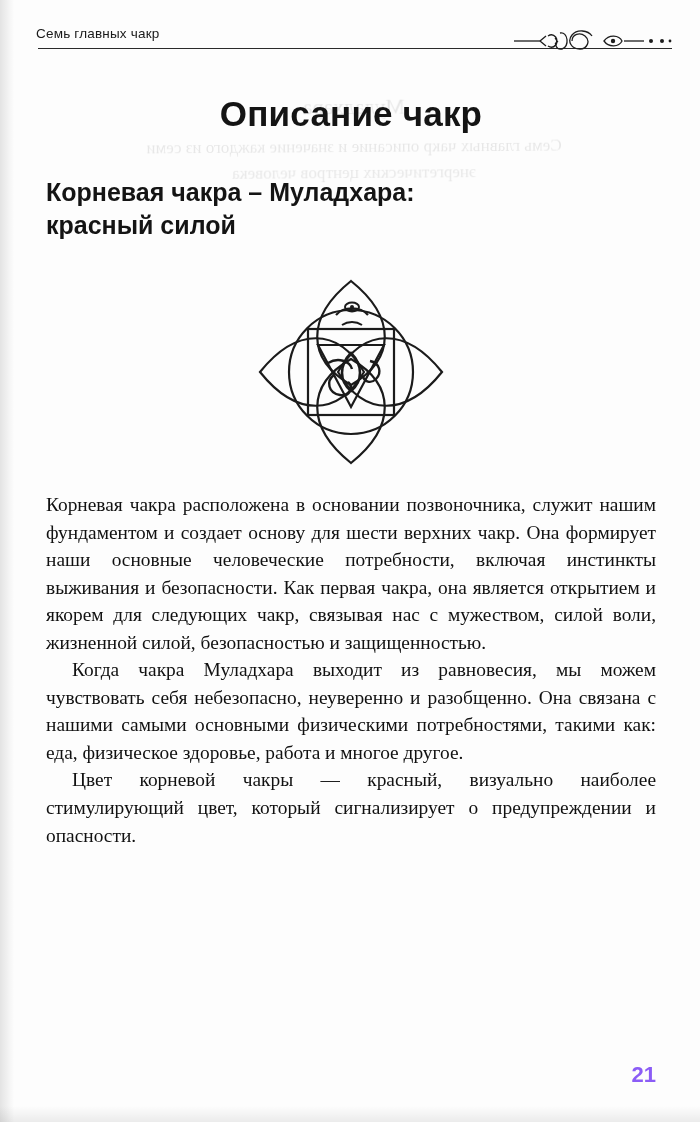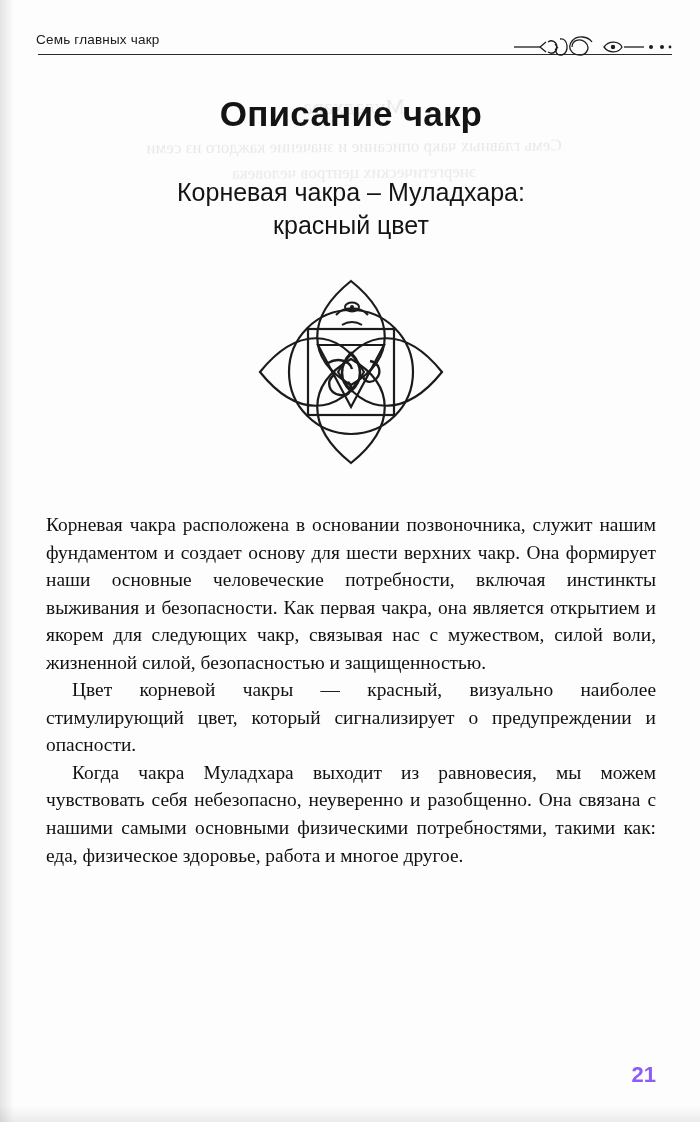--- a/index.html
+++ b/index.html
@@ -37,21 +37,21 @@
     color: #000;
     text-align: center;
     pointer-events: none;
     filter: blur(0.4px);
   }
   .bleed .b-head { font-size: 22px; margin-bottom: 10px; }
 
   
   .runhead {
     position: absolute;
-    top: 30px;
+    top: 24px;
     left: 36px;
     right: 28px;
     height: 26px;
   }
   .runhead-text {
     font-family: "Liberation Sans", sans-serif;
     font-size: 13.5px;
     letter-spacing: 0.2px;
     color: #1a1a1a;
     position: absolute;
@@ -84,40 +84,40 @@
   .chapter-title {
     text-align: center;
     font-family: "Liberation Sans", sans-serif;
     font-size: 35px;
     font-weight: 700;
     letter-spacing: 0.2px;
     margin-top: 16px;
     color: #141414;
   }
   .section-title {
-    text-align: center;
+    text-align: left;
     font-family: "Liberation Sans", sans-serif;
     font-size: 25px;
-    font-weight: 400;
+    font-weight: 700;
     line-height: 1.3;
     margin-top: 42px;
     color: #141414;
   }
   .section-title .l2 { display: block; }
 
   
   .symbol-wrap {
     margin-top: 26px;
     display: flex;
     justify-content: center;
   }
 
   
   .body-text {
-    margin-top: 34px;
+    margin-top: 14px;
     font-family: "Liberation Serif", serif;
     font-size: 19.4px;
     line-height: 1.42;
     text-align: justify;
     color: #111;
     -webkit-hyphens: auto;
     hyphens: auto;
   }
   .body-text p {
     margin: 0;
@@ -193,21 +193,21 @@
       </svg>
     </div>
   </div>
 
   <div class="content">
 
     <h1 class="chapter-title">Описание чакр</h1>
 
     <h2 class="section-title">
       <span>Корневая чакра – Муладхара:</span>
-      <span class="l2">красный цвет</span>
+      <span class="l2">красный силой</span>
     </h2>
 
     <div class="symbol-wrap">
       <svg width="210" height="210" viewBox="0 0 210 210" xmlns="http://www.w3.org/2000/svg">
         <g fill="none" stroke="#1b1b1b" stroke-width="2.2">
 
           <path d="M105 14 C 60 50, 60 92, 105 118 C 150 92, 150 50, 105 14 Z"></path>
           <path d="M105 196 C 60 160, 60 118, 105 92 C 150 118, 150 160, 105 196 Z"></path>
           <path d="M14 105 C 50 60, 92 60, 118 105 C 92 150, 50 150, 14 105 Z"></path>
           <path d="M196 105 C 160 60, 118 60, 92 105 C 118 150, 160 150, 196 105 Z"></path>
@@ -227,22 +227,22 @@
           <path d="M90 48 c8 -9 24 -9 32 0" stroke-width="2.2"></path>
           <ellipse cx="106" cy="40" rx="7" ry="4.5" stroke-width="2"></ellipse>
           <circle cx="106" cy="40" r="2" fill="#1b1b1b" stroke="none"></circle>
           <path d="M96 58 c6 -4 14 -4 20 0" stroke-width="2"></path>
         </g>
       </svg>
     </div>
 
     <div class="body-text">
       <p class="first">Корневая чакра расположена в основании позвоночника, служит нашим фундаментом и создает основу для шести верхних чакр. Она формирует наши основные человеческие потребности, включая инстинкты выживания и безопасности. Как первая чакра, она является открытием и якорем для следующих чакр, связывая нас с мужеством, силой воли, жизненной силой, безопасностью и защищенностью.</p>
+      <p>Когда чакра Муладхара выходит из равновесия, мы можем чувствовать себя небезопасно, неуверенно и разобщенно. Она связана с нашими самыми основными физическими потребностями, такими как: еда, физическое здоровье, работа и многое другое.</p>
       <p>Цвет корневой чакры — красный, визуально наиболее стимулирующий цвет, который сигнализирует о предупреждении и опасности.</p>
-      <p>Когда чакра Муладхара выходит из равновесия, мы можем чувствовать себя небезопасно, неуверенно и разобщенно. Она связана с нашими самыми основными физическими потребностями, такими как: еда, физическое здоровье, работа и многое другое.</p>
     </div>
   </div>
 
   <div class="folio">21</div>
 
   <div class="edge-left"></div>
   <div class="edge-bottom"></div>
 </div>
 
 </body></html>

